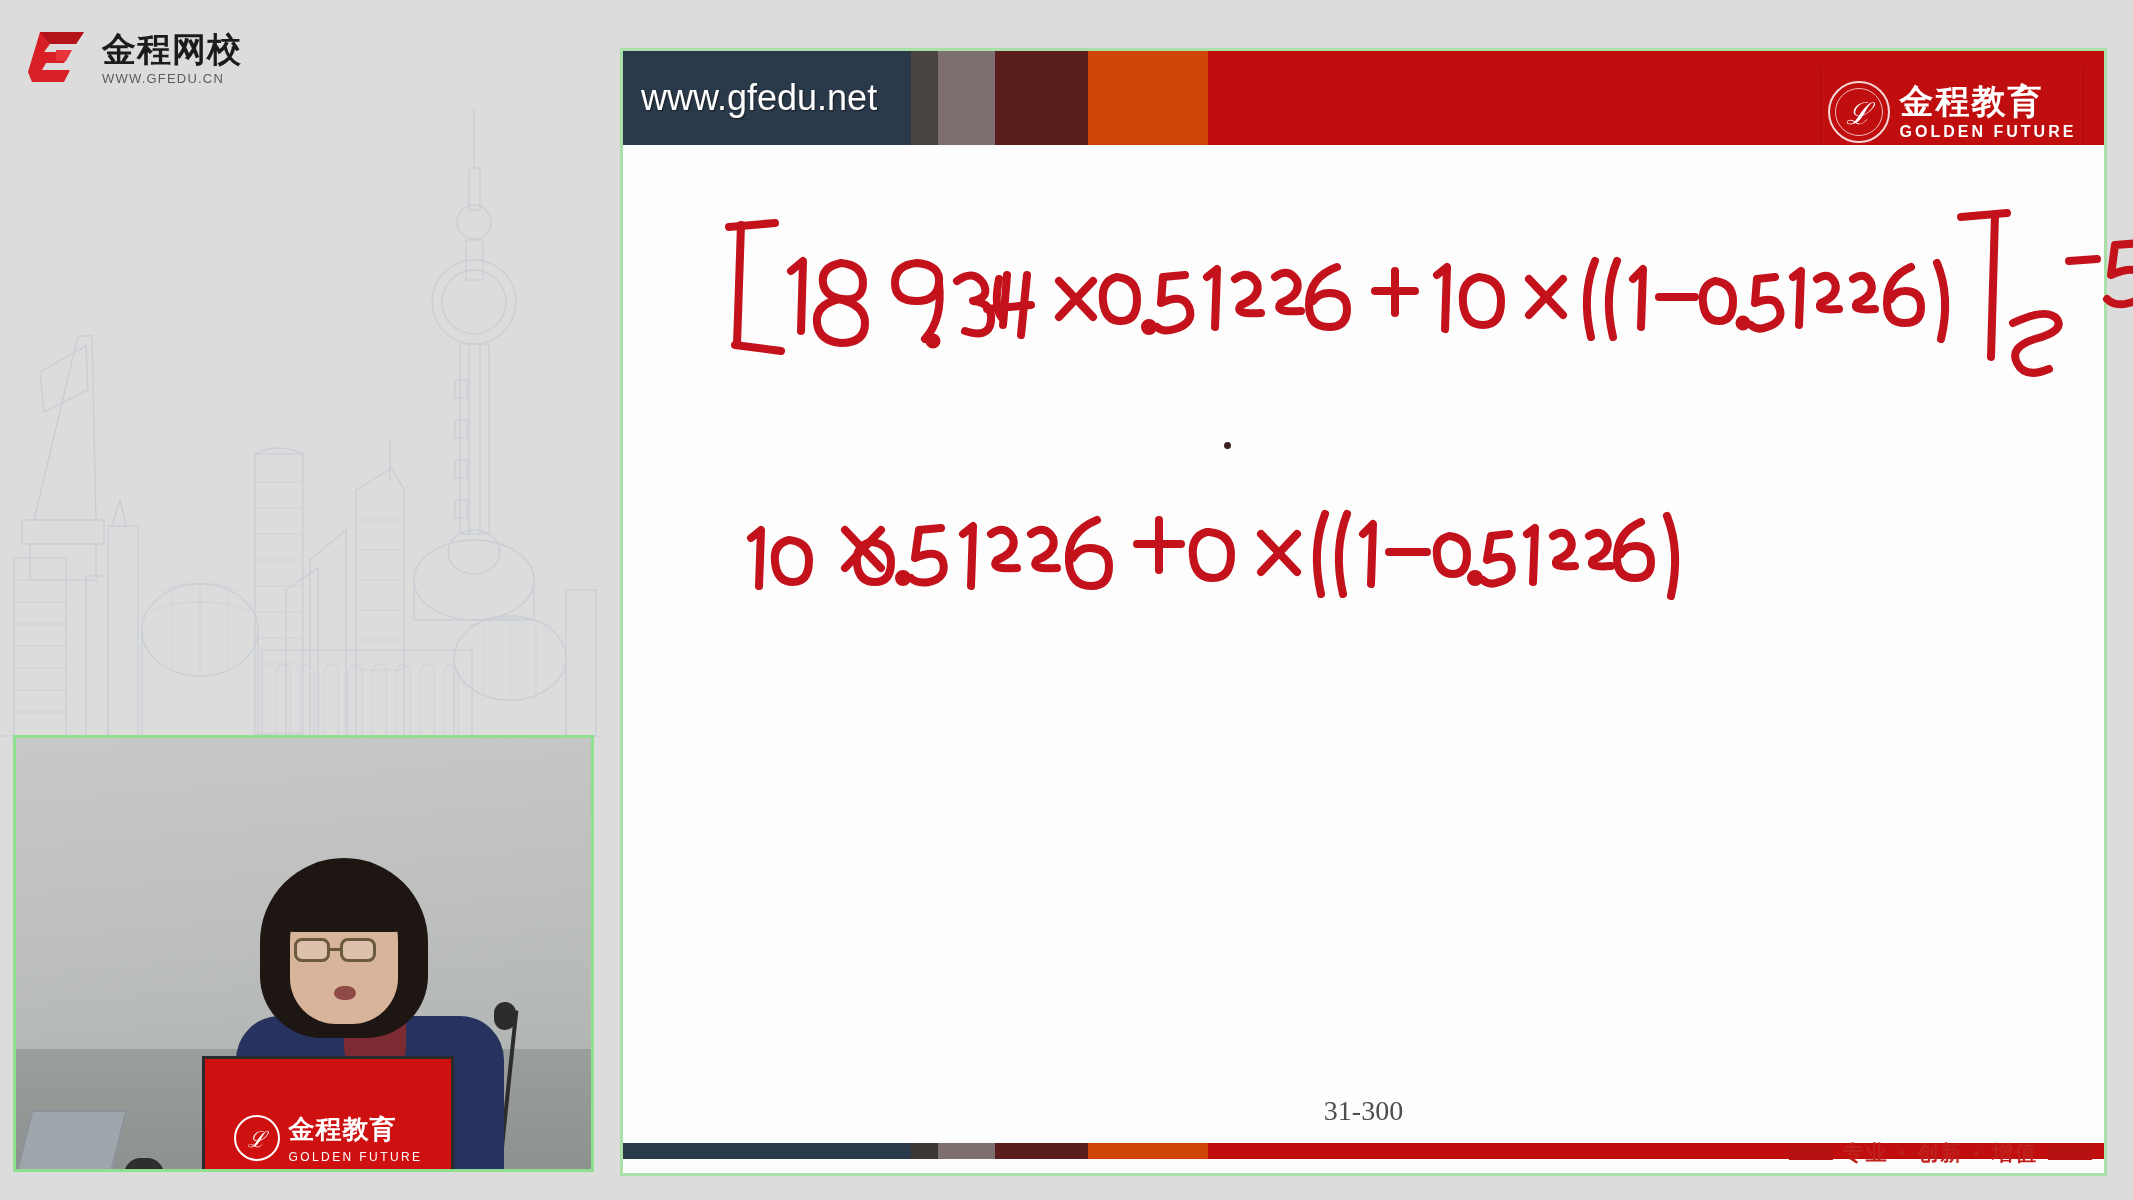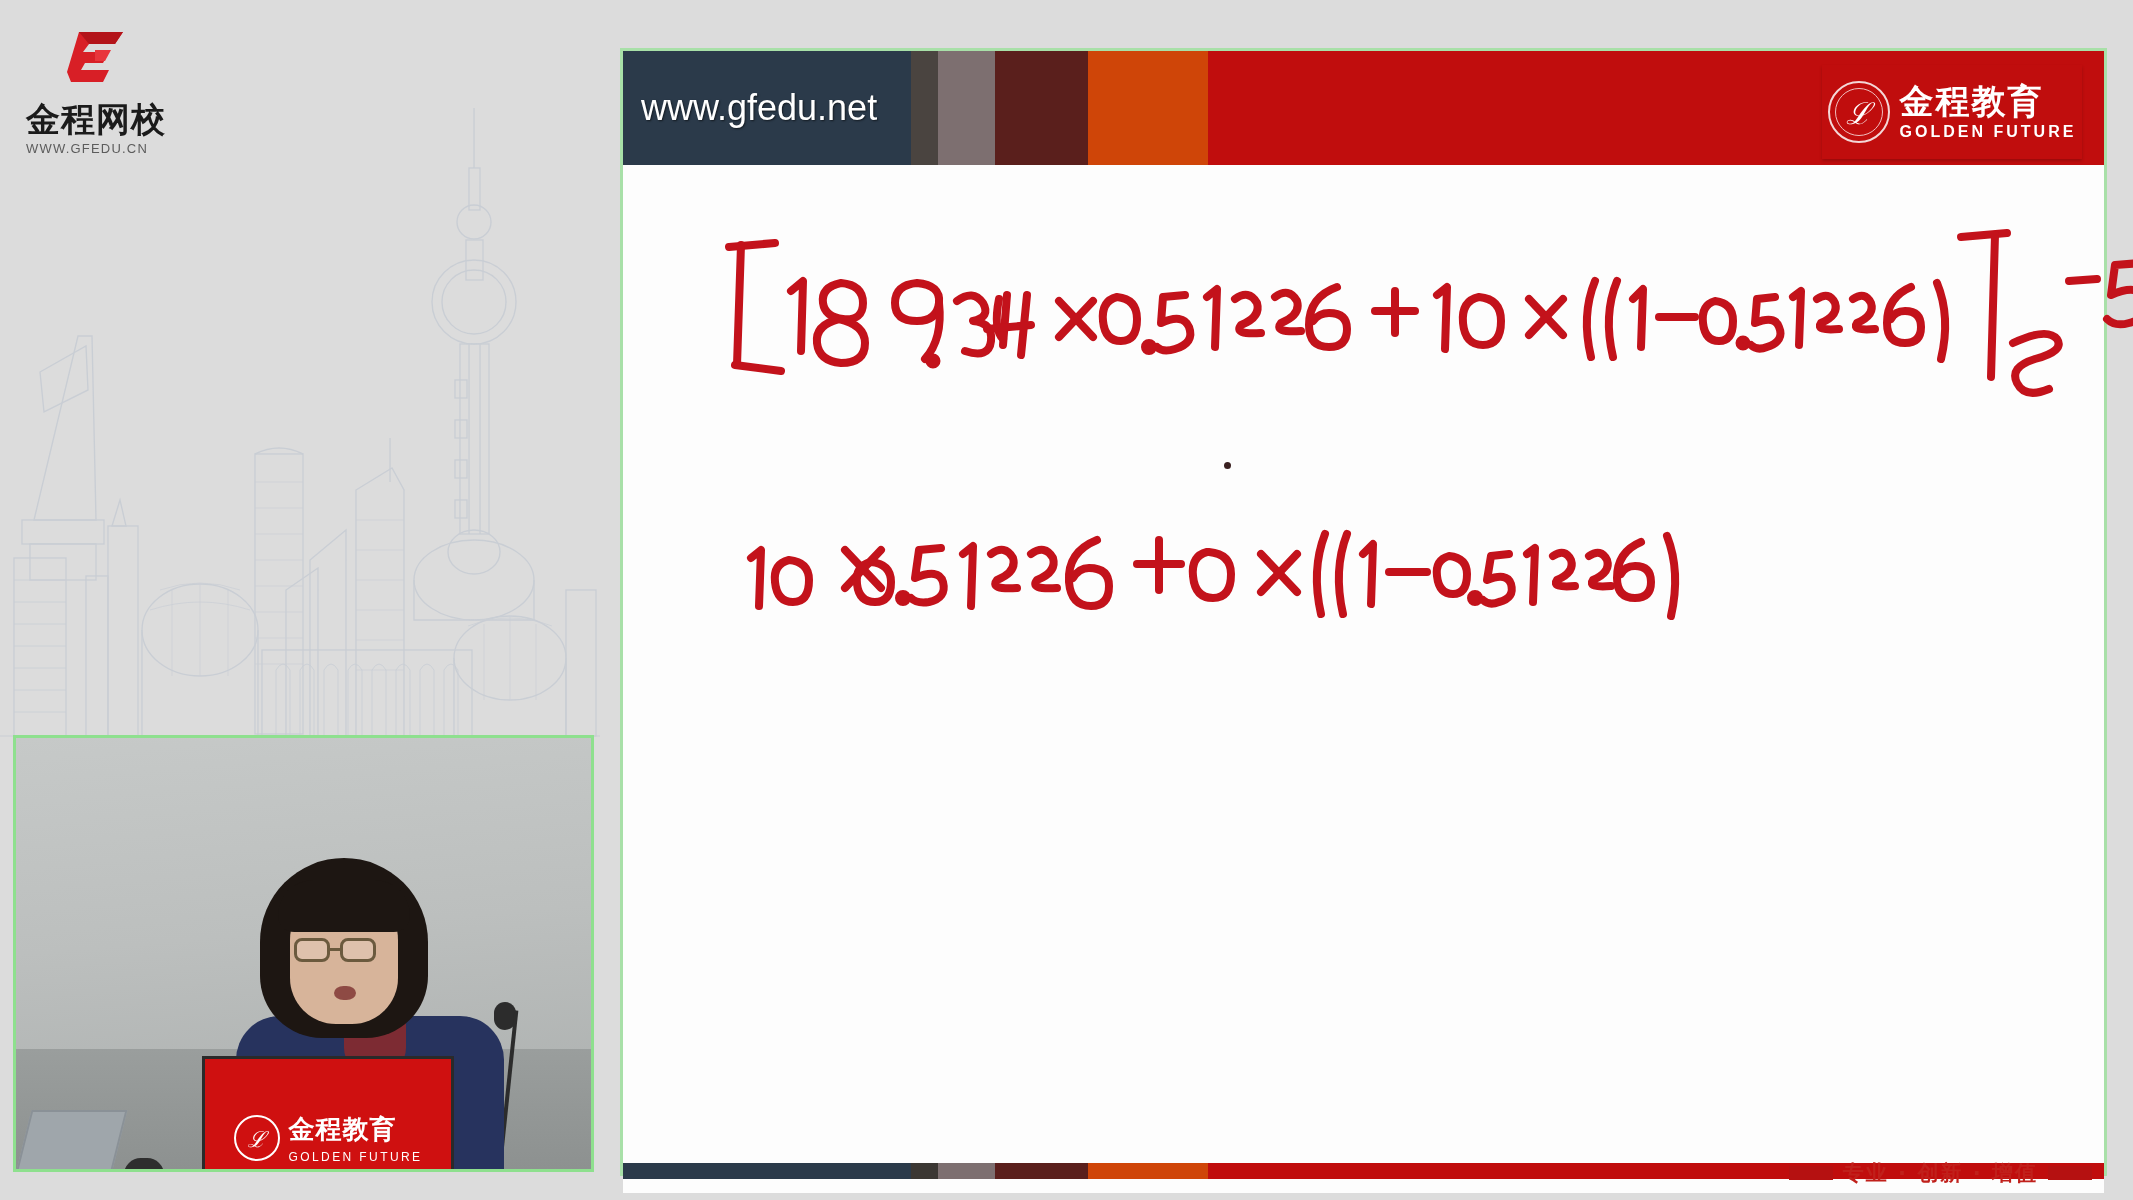--- a/index.html
+++ b/index.html
@@ -5,21 +5,21 @@
   * { box-sizing: border-box; margin: 0; padding: 0; }
   html, body {
     width: 2133px; height: 1200px;
     background: #dcdcdc;
     font-family: "Liberation Sans", sans-serif;
     overflow: hidden;
   }
   #app { position: relative; width: 2133px; height: 1200px; background: #dcdcdc; }
 
   
-  .brand-logo { position: absolute; left: 26px; top: 28px; display: flex; align-items: center; gap: 14px; flex-direction: column; }
+  .brand-logo { position: absolute; left: 26px; top: 28px; display: flex; align-items: flex-end; gap: 14px; }
   .brand-mark { width: 62px; height: 58px; position: relative; }
   .brand-text-wrap { display: flex; flex-direction: column; justify-content: center; padding-top: 2px; }
   .brand-cn { font-size: 34px; font-weight: 700; color: #1b1b1b; letter-spacing: 1px; line-height: 1.05;
               font-family: "DejaVu Sans", sans-serif; }
   .brand-url { font-size: 13px; color: #5c5c5c; letter-spacing: 1.2px; margin-top: 3px;
                font-family: "Liberation Sans", sans-serif; }
 
   
   .skyline { position: absolute; left: 0; top: 90px; width: 600px; height: 650px; opacity: .72; pointer-events: none; }
 
@@ -66,21 +66,21 @@
   .cam-tablet { position: absolute; left: 6px; top: 372px; width: 96px; height: 76px;
                 background: #9fa6ab; transform: skewX(-14deg); border: 2px solid #8a9197; }
   .cam-mouse { position: absolute; left: 108px; top: 420px; width: 40px; height: 28px;
                background: #2e2e2e; border-radius: 18px 18px 12px 12px; }
 
   
   .slide {
     position: absolute; left: 620px; top: 48px; width: 1487px; height: 1128px;
     border: 3px solid #a8e0a8; background: #fdfdfd;
   }
-  .slide-header { position: relative; height: 114px; display: flex; }
+  .slide-header { position: relative; height: 94px; display: flex; }
   .band { height: 100%; }
   .band-label {
     position: absolute; left: 18px; top: 0; height: 100%;
     display: flex; align-items: center; color: #fff; font-size: 36px;
     font-family: "Liberation Sans", sans-serif; text-shadow: 1px 1px 2px rgba(0,0,0,.55);
   }
   .header-logo {
     position: absolute; right: 22px; top: 14px; width: 260px; height: 94px;
     background: #c00d0d; display: flex; align-items: center; justify-content: center; gap: 10px;
     box-shadow: 0 2px 3px rgba(0,0,0,.2);
@@ -409,20 +409,21 @@
             <path d="M812 46 q12 -8 18 4 q4 12 -14 20 q-6 8 18 6"></path>
             <path d="M848 46 q12 -8 18 4 q4 12 -14 20 q-6 8 18 6"></path>
             <path d="M900 32 q-24 10 -24 36 q0 20 18 20 q16 0 16 -16 q0 -16 -16 -16 q-10 0 -14 8"></path>
             <path d="M926 26 q14 36 4 80"></path>
           </g>
         </svg>
       </div>
     </div>
 
     <div class="slide-footer">
+      <div class="page-num">31-300</div>
 
       <div class="footer-bar">
         <div class="band" style="width:288px;background:#2b3a4a"></div>
         <div class="band" style="width:27px;background:#3b3733"></div>
         <div class="band" style="width:57px;background:#7d6f70"></div>
         <div class="band" style="width:93px;background:#5a1f1c"></div>
         <div class="band" style="width:120px;background:#cf4508"></div>
         <div class="band" style="flex:1;background:#c00d0d"></div>
       </div>
 

